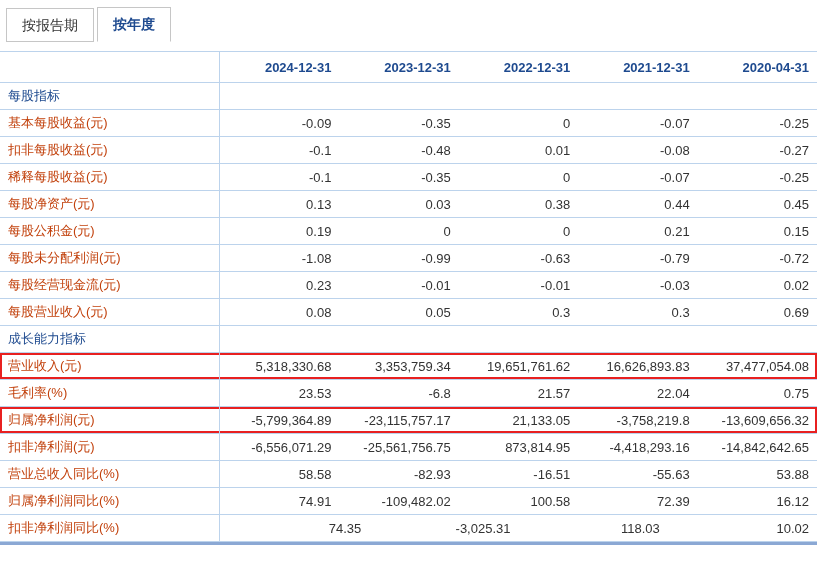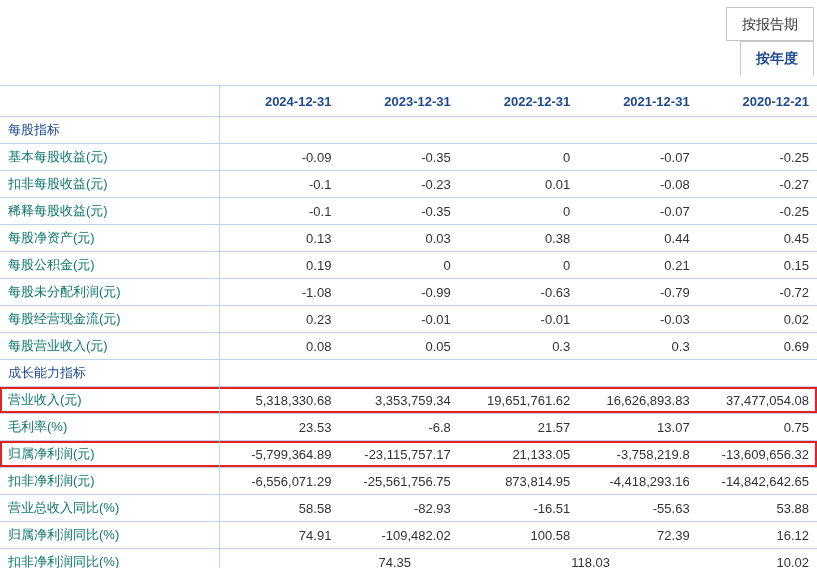--- a/index.html
+++ b/index.html
@@ -5,21 +5,21 @@
   html,body { margin:0; padding:0; }
   body {
     width:817px; height:568px; overflow:hidden;
     background:#ffffff;
     font-family:"Liberation Sans","DejaVu Sans",sans-serif;
     font-size:13px; color:#333333;
   }
   
   .tabs {
     display:flex; align-items:flex-end;
-    padding:7px 0 0 6px; background:#ffffff;flex-direction:column;
+    padding:7px 0 0 6px; background:#ffffff;
   }
   .tab {
     border:1px solid #c6c6c6; background:#ffffff;
     padding:8px 15px; font-size:14px; color:#333333;
     margin-right:3px; cursor:pointer; line-height:16px;
   }
   .tab.active {
     color:#1e4a8f; font-weight:bold;
     border-bottom:1px solid #ffffff;
     padding-bottom:9px;
@@ -33,21 +33,21 @@
   .row {
     display:flex; align-items:stretch;
     border-bottom:1px solid #bcd3ec;
     height:27px; box-sizing:border-box;
   }
   .row.header-row { height:31px;gap:30px; }
   .label-cell {
     width:220px; box-sizing:border-box;
     padding-left:8px; border-right:1px solid #bcd3ec;
     display:flex; align-items:center;
-    color:#0f766e; white-space:nowrap;
+    color:#c2410c; white-space:nowrap;
   }
   .section-row .label-cell, .header-row .label-cell {
     color:#1e4a8f; font-weight:normal;
   }
   .cell {
     flex:1; display:flex; align-items:center; justify-content:flex-end;
     padding-right:8px; color:#333333; white-space:nowrap;
   }
   .header-row .cell { color:#1e4a8f; font-weight:bold; }
   .data-row.highlight { box-shadow: inset 0 0 0 2px #e82020; }
@@ -60,42 +60,42 @@
       <div class="tab">按报告期</div>
       <div class="tab active">按年度</div>
     </div>
   <div class="table" id="table">
       <div class="row header-row">
         <div class="label-cell"></div>
         <div class="cell">2024-12-31</div>
         <div class="cell">2023-12-31</div>
         <div class="cell">2022-12-31</div>
         <div class="cell">2021-12-31</div>
-        <div class="cell">2020-12-21</div>
+        <div class="cell">2020-04-31</div>
       </div>
       <div class="row section-row">
         <div class="label-cell">每股指标</div>
         <div class="cell"></div>
         <div class="cell"></div>
         <div class="cell"></div>
         <div class="cell"></div>
         <div class="cell"></div>
       </div>
       <div class="row data-row">
         <div class="label-cell">基本每股收益(元)</div>
         <div class="cell">-0.09</div>
         <div class="cell">-0.35</div>
         <div class="cell">0</div>
         <div class="cell">-0.07</div>
         <div class="cell">-0.25</div>
       </div>
       <div class="row data-row">
         <div class="label-cell">扣非每股收益(元)</div>
         <div class="cell">-0.1</div>
-        <div class="cell">-0.23</div>
+        <div class="cell">-0.48</div>
         <div class="cell">0.01</div>
         <div class="cell">-0.08</div>
         <div class="cell">-0.27</div>
       </div>
       <div class="row data-row">
         <div class="label-cell">稀释每股收益(元)</div>
         <div class="cell">-0.1</div>
         <div class="cell">-0.35</div>
         <div class="cell">0</div>
         <div class="cell">-0.07</div>
@@ -155,21 +155,21 @@
         <div class="cell">3,353,759.34</div>
         <div class="cell">19,651,761.62</div>
         <div class="cell">16,626,893.83</div>
         <div class="cell">37,477,054.08</div>
       </div>
       <div class="row data-row">
         <div class="label-cell">毛利率(%)</div>
         <div class="cell">23.53</div>
         <div class="cell">-6.8</div>
         <div class="cell">21.57</div>
-        <div class="cell">13.07</div>
+        <div class="cell">22.04</div>
         <div class="cell">0.75</div>
       </div>
       <div class="row data-row highlight">
         <div class="label-cell">归属净利润(元)</div>
         <div class="cell">-5,799,364.89</div>
         <div class="cell">-23,115,757.17</div>
         <div class="cell">21,133.05</div>
         <div class="cell">-3,758,219.8</div>
         <div class="cell">-13,609,656.32</div>
       </div>
@@ -193,17 +193,18 @@
         <div class="label-cell">归属净利润同比(%)</div>
         <div class="cell">74.91</div>
         <div class="cell">-109,482.02</div>
         <div class="cell">100.58</div>
         <div class="cell">72.39</div>
         <div class="cell">16.12</div>
       </div>
       <div class="row data-row">
         <div class="label-cell">扣非净利润同比(%)</div>
         <div class="cell">74.35</div>
+        <div class="cell">-3,025.31</div>
         <div class="cell">118.03</div>
         <div class="cell">10.02</div>
       </div>
     </div>
 </div>
 
 </body></html>

